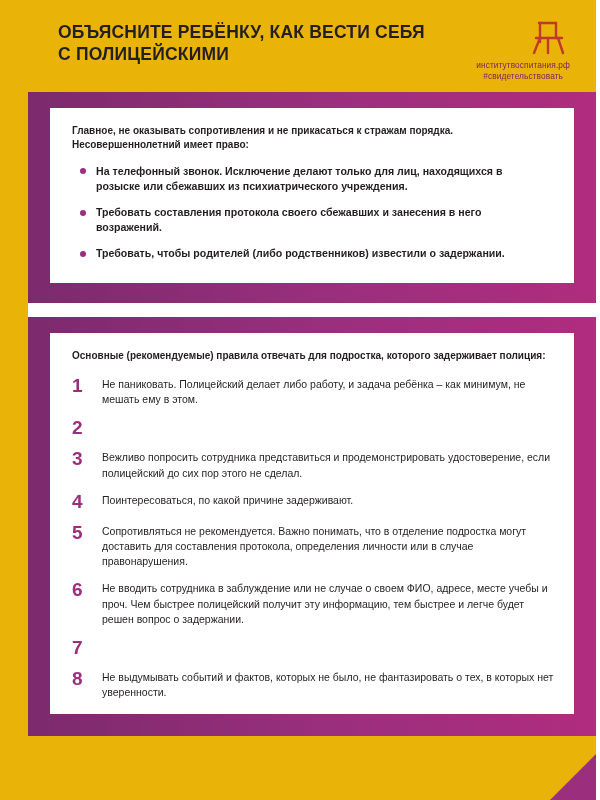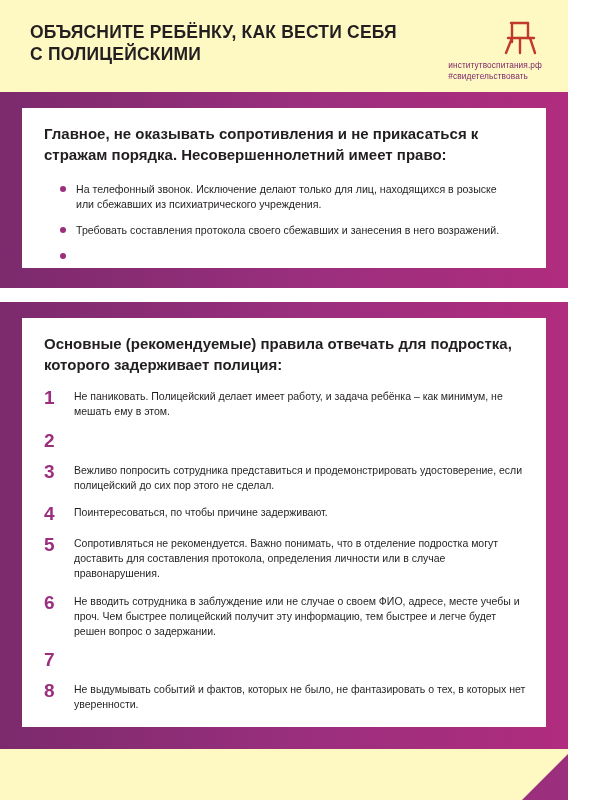--- a/index.html
+++ b/index.html
@@ -12,22 +12,23 @@
     background: #ffffff;
     font-family: "Liberation Sans", sans-serif;
     color: #231f20;
     overflow: hidden;
     position: relative;
   }
   .page {
     position: relative;
     width: 568px;
     height: 800px;
-    background: #fef9c3;
+    background: #eab308;
     overflow: hidden;
+    padding-left: 28px;
   }
 
   
   .header {
     position: relative;
     padding: 18px 26px 10px 30px;
     display: flex;
     align-items: flex-start;
     justify-content: space-between;
     min-height: 62px;
@@ -36,21 +37,21 @@
     font-size: 17.5px;
     font-weight: bold;
     line-height: 1.25;
     letter-spacing: 0.2px;
     color: #231f20;
     text-transform: uppercase;
     max-width: 370px;
     padding-top: 4px;
   }
   .brand {
-    text-align: left;
+    text-align: center;
     padding-top: 2px;
   }
   .brand-logo {
     height: 36px;
     display: flex;
     justify-content: flex-end;
     align-items: flex-start;
     margin-bottom: 4px;
   }
   .brand-line {
@@ -70,32 +71,33 @@
   .band-1 { padding: 16px 0 20px 0; }
   .band-2 { padding: 16px 0 22px 0; }
 
   .card {
     background: #ffffff;
     margin: 0 22px;
     padding: 16px 20px 14px 22px;
     box-sizing: border-box;
   }
   .card-title {
-    font-size: 15px;
+    font-size: 10px;
     font-weight: bold;
     line-height: 1.38;
     color: #231f20;
     margin-bottom: 12px;
   }
 
   
   ul.bullets {
     list-style: none;
-    margin: 16px;
+    margin: 8px;
     padding: 0;
+    font-weight: bold;
   }
   ul.bullets li {
     position: relative;
     padding-left: 16px;
     margin-bottom: 11px;
     font-size: 10.6px;
     line-height: 1.42;
     color: #231f20;
   }
   ul.bullets li:last-child { margin-bottom: 2px; }
@@ -181,45 +183,46 @@
         <li>
           <span class="dot"></span>
           <span>На телефонный звонок. Исключение делают только для лиц, находящихся в розыске или сбежавших из психиатрического учреждения.</span>
         </li>
         <li>
           <span class="dot"></span>
           <span>Требовать составления протокола своего сбежавших и занесения в него возражений.</span>
         </li>
         <li>
           <span class="dot"></span>
+          <span>Требовать, чтобы родителей (либо родственников) известили о задержании.</span>
         </li>
       </ul>
     </div>
   </div>
 
   <div class="gap"></div>
 
   <div class="band band-2">
     <div class="card">
       <div class="card-title">Основные (рекомендуемые) правила отвечать для подростка, которого задерживает полиция:</div>
       <div class="numlist">
         <div class="numrow">
           <div class="num">1</div>
-          <div class="numtext">Не паниковать. Полицейский делает имеет работу, и задача ребёнка – как минимум, не мешать ему в этом.</div>
+          <div class="numtext">Не паниковать. Полицейский делает либо работу, и задача ребёнка – как минимум, не мешать ему в этом.</div>
         </div>
         <div class="numrow">
           <div class="num">2</div>
         </div>
         <div class="numrow">
           <div class="num">3</div>
           <div class="numtext">Вежливо попросить сотрудника представиться и продемонстрировать удостоверение, если полицейский до сих пор этого не сделал.</div>
         </div>
         <div class="numrow">
           <div class="num">4</div>
-          <div class="numtext">Поинтересоваться, по чтобы причине задерживают.</div>
+          <div class="numtext">Поинтересоваться, по какой причине задерживают.</div>
         </div>
         <div class="numrow">
           <div class="num">5</div>
           <div class="numtext">Сопротивляться не рекомендуется. Важно понимать, что в отделение подростка могут доставить для составления протокола, определения личности или в случае правонарушения.</div>
         </div>
         <div class="numrow">
           <div class="num">6</div>
           <div class="numtext">Не вводить сотрудника в заблуждение или не случае о своем ФИО, адресе, месте учебы и проч. Чем быстрее полицейский получит эту информацию, тем быстрее и легче будет решен вопрос о задержании.</div>
         </div>
         <div class="numrow">

